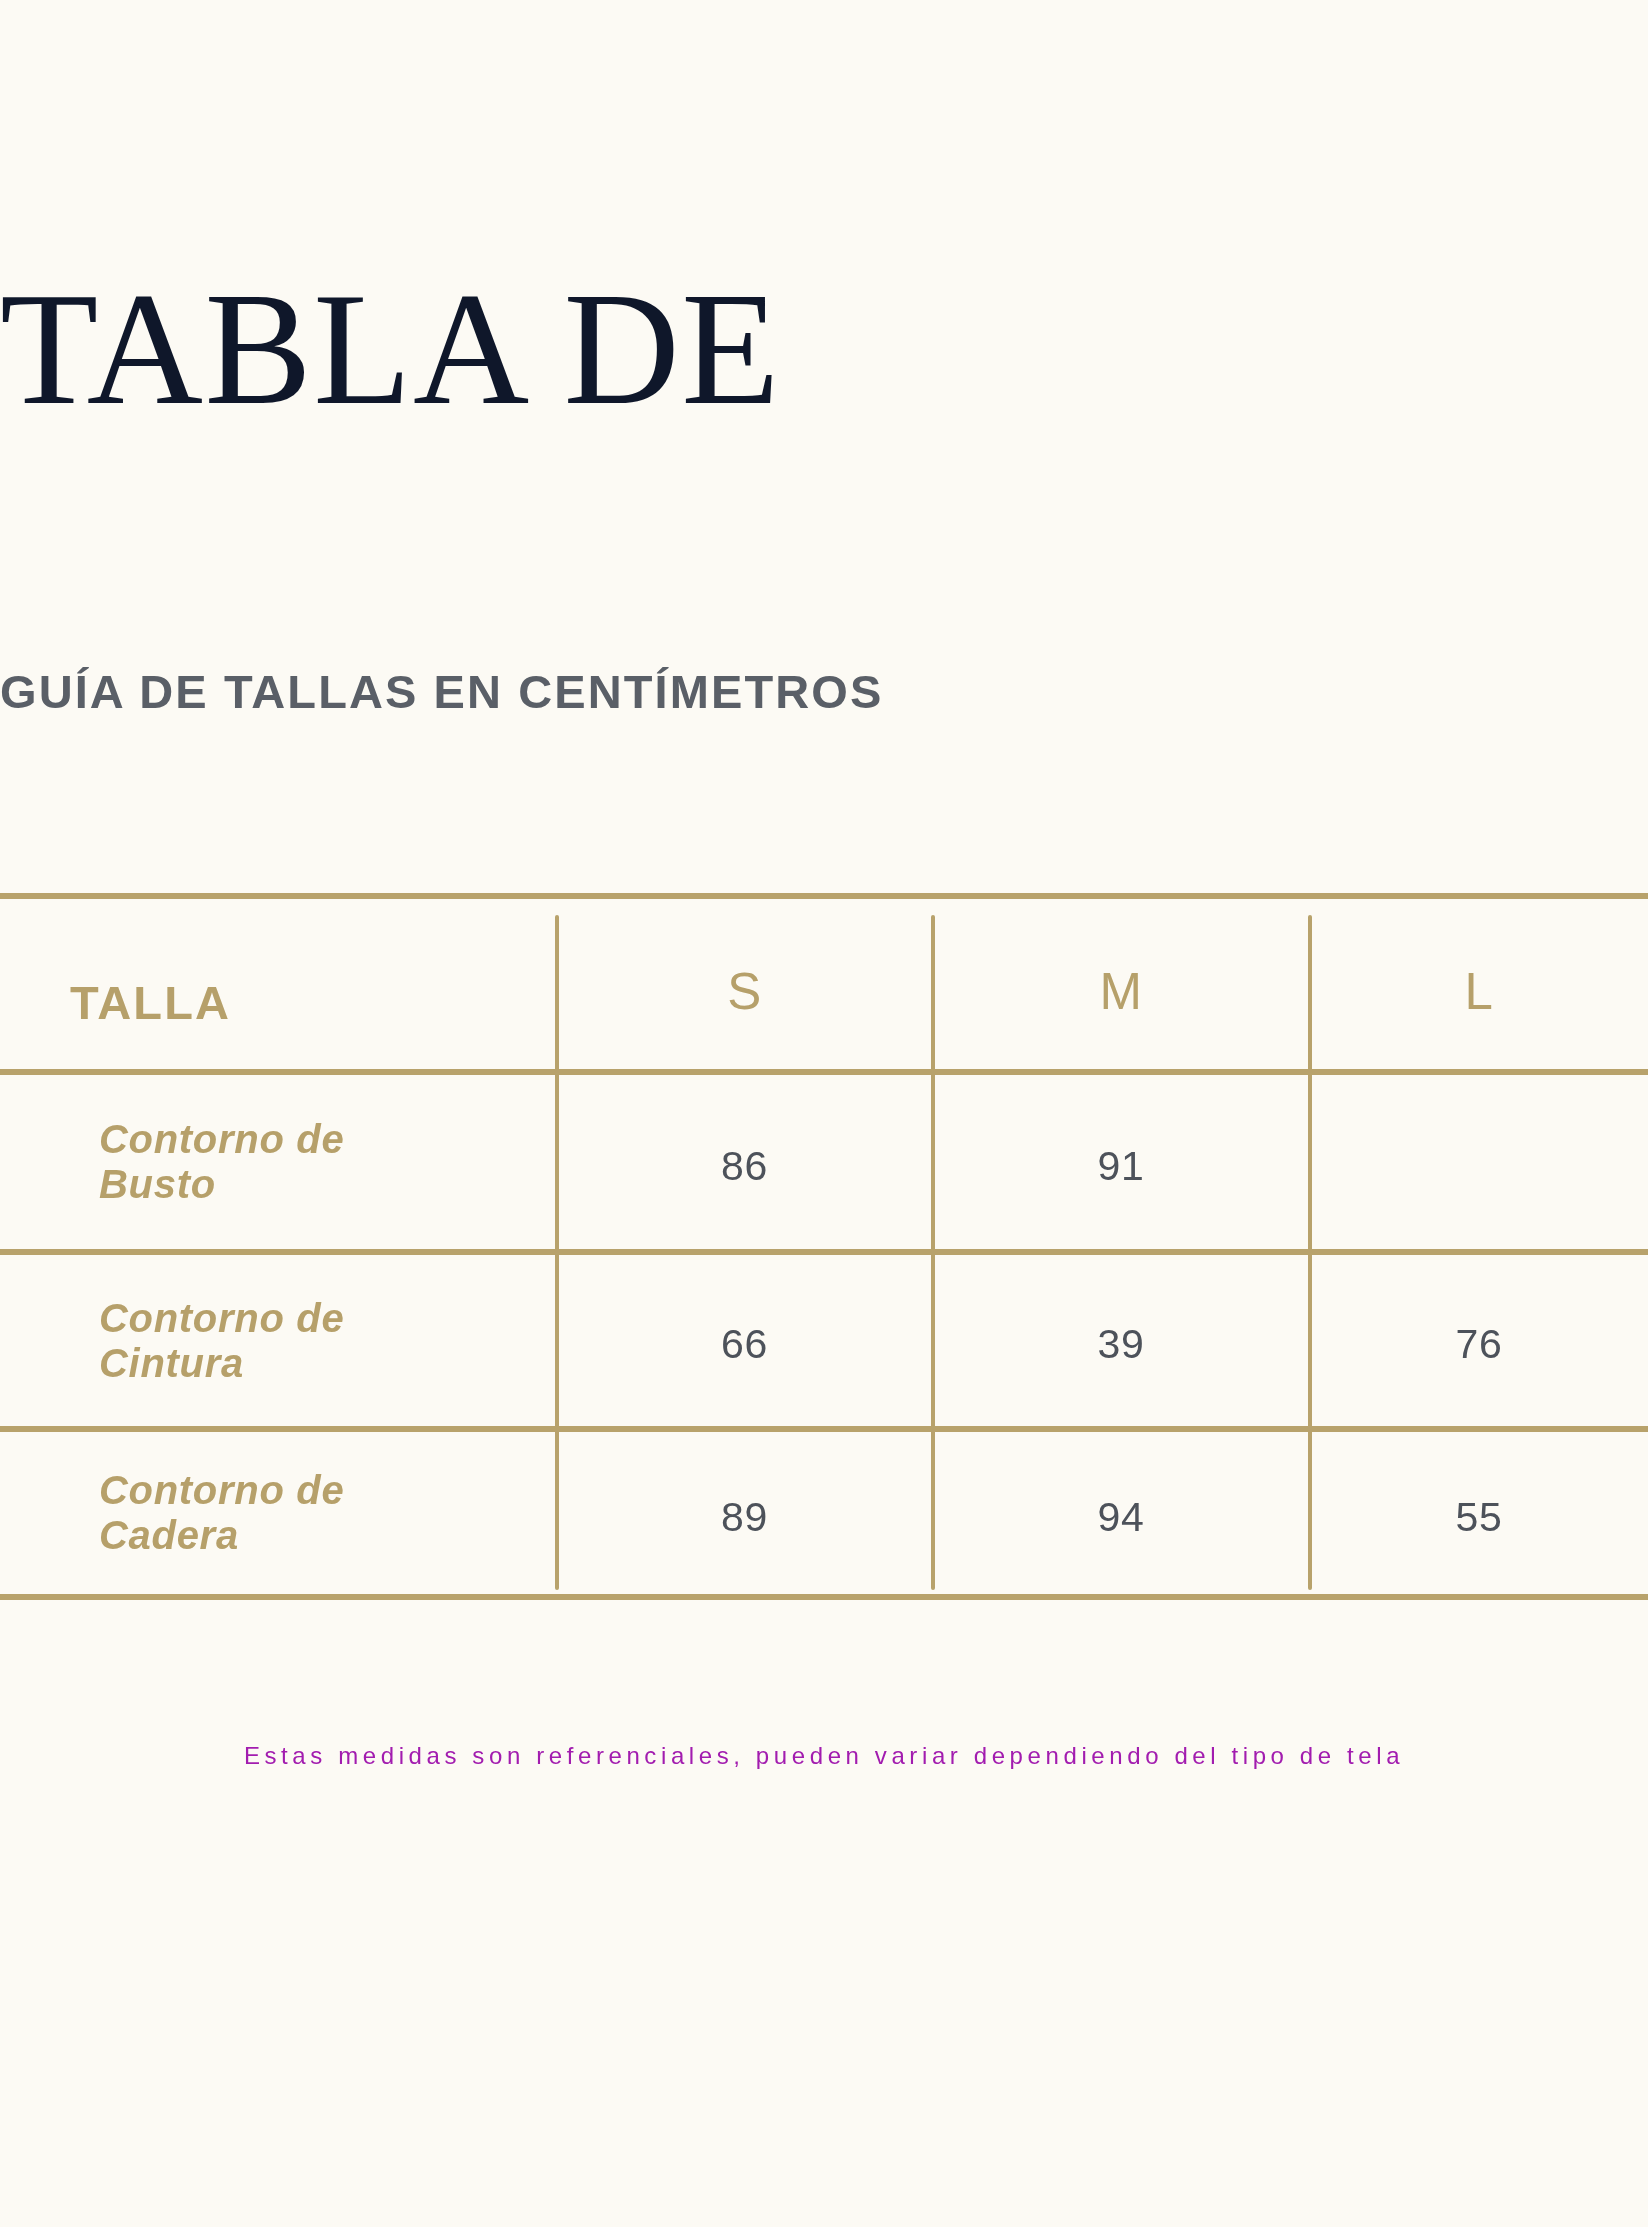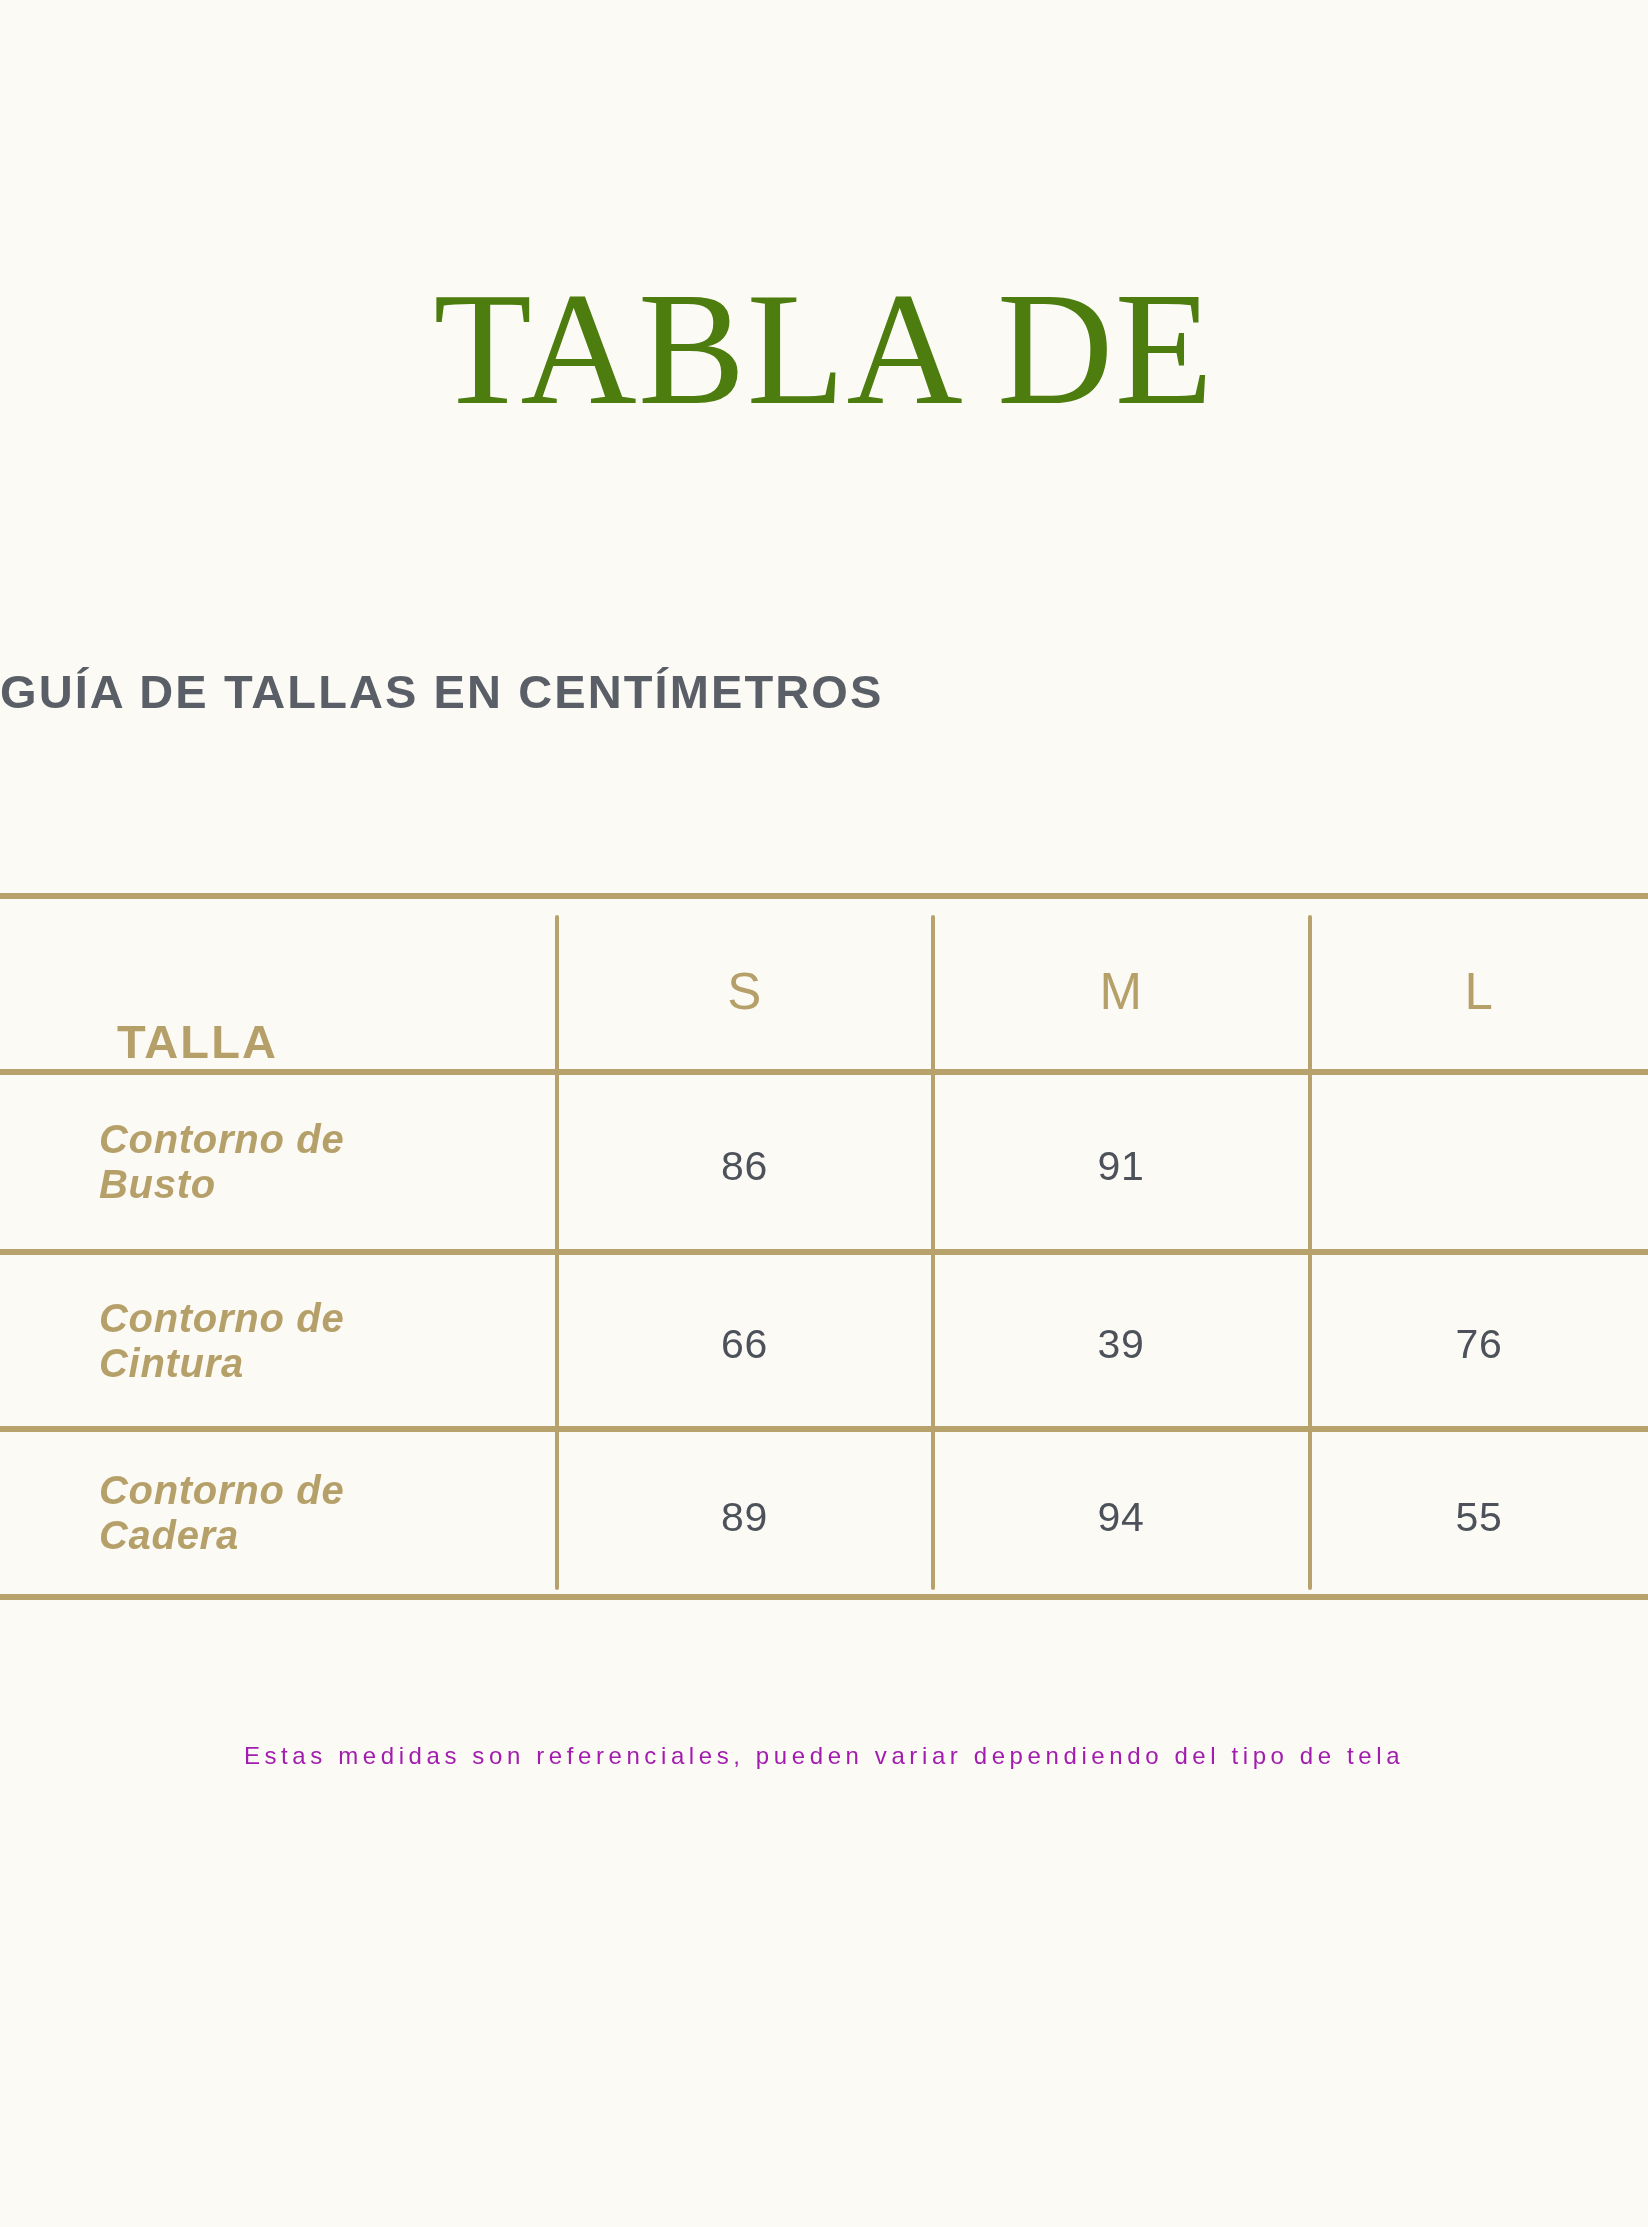--- a/index.html
+++ b/index.html
@@ -19,26 +19,25 @@
     height: 2227px;
     background: #fcfaf4;
   }
 
   
   .main-title {
     position: absolute;
     top: 274px;
     left: 0;
     width: 100%;
-    text-align: center;
     font-family: "Liberation Serif", serif;
     font-size: 161px;
     line-height: 150px;
     font-weight: 400;
-    color: #4d7c0f;
+    color: #0f172a;
     letter-spacing: 1.4px;
   }
 
   
   .subtitle {
     position: absolute;
     top: 663px;
     left: 0;
     width: 100%;
     text-align: left;
@@ -74,23 +73,23 @@
     display: flex;
     align-items: center;
     justify-content: center;
     box-sizing: border-box;
   }
   .cell.label-cell {
     justify-content: flex-start;
     padding-left: 99px;
   }
   .header .label-cell {
-    align-items: flex-end;
+    align-items: center;
     padding-top: 37px;
-    padding-left: 117px;
+    padding-left: 70px;
   }
 
   .talla-label {
     font-size: 47px;
     font-weight: 700;
     color: #b6a06a;
     letter-spacing: 2.1px;
   }
   .size-letter {
     font-size: 51px;

